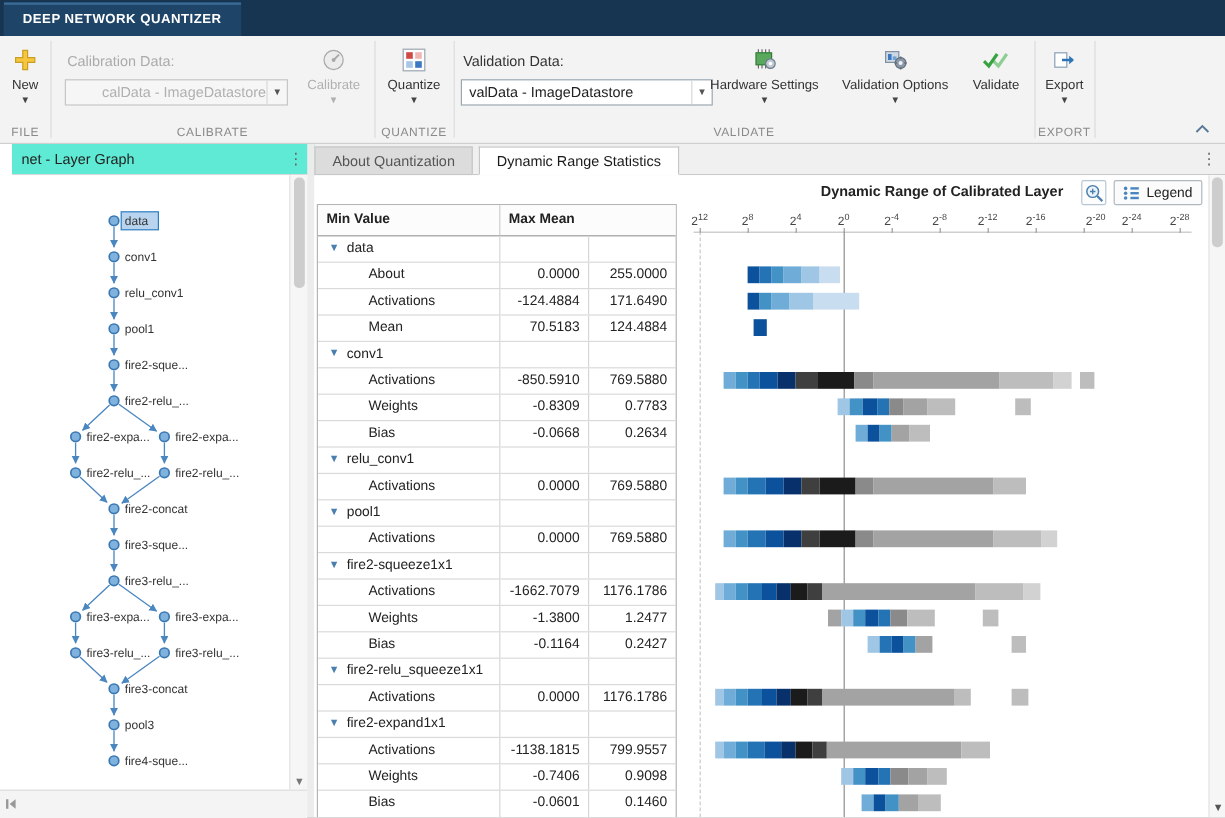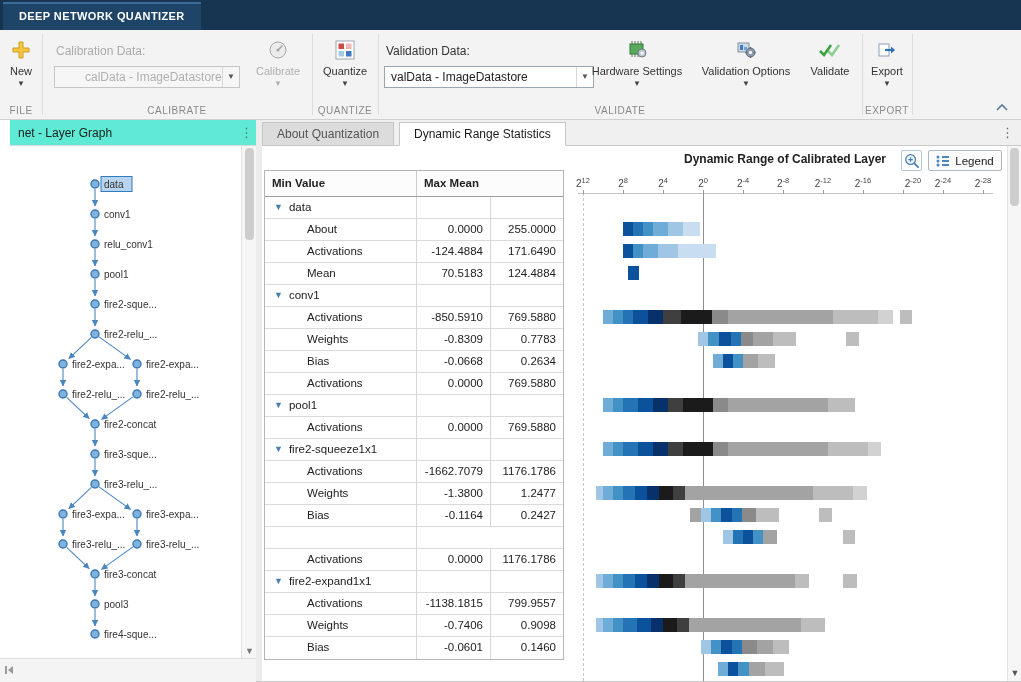--- a/index.html
+++ b/index.html
@@ -370,20 +370,25 @@
           <div class="trow leaf">
             <div class="c name"><span>Weights</span></div>
             <div class="c num">-0.8309</div>
             <div class="c num">0.7783</div>
           </div>
           <div class="trow leaf">
             <div class="c name"><span>Bias</span></div>
             <div class="c num">-0.0668</div>
             <div class="c num">0.2634</div>
           </div>
+          <div class="trow group">
+            <div class="c name"><span class="tri">▼</span><span>relu_conv1</span></div>
+            <div class="c num"></div>
+            <div class="c num"></div>
+          </div>
           <div class="trow leaf">
             <div class="c name"><span>Activations</span></div>
             <div class="c num">0.0000</div>
             <div class="c num">769.5880</div>
           </div>
           <div class="trow group">
             <div class="c name"><span class="tri">▼</span><span>pool1</span></div>
             <div class="c num"></div>
             <div class="c num"></div>
           </div>
@@ -406,20 +411,21 @@
             <div class="c name"><span>Weights</span></div>
             <div class="c num">-1.3800</div>
             <div class="c num">1.2477</div>
           </div>
           <div class="trow leaf">
             <div class="c name"><span>Bias</span></div>
             <div class="c num">-0.1164</div>
             <div class="c num">0.2427</div>
           </div>
           <div class="trow group">
+            <div class="c name"><span class="tri">▼</span><span>fire2-relu_squeeze1x1</span></div>
             <div class="c num"></div>
             <div class="c num"></div>
           </div>
           <div class="trow leaf">
             <div class="c name"><span>Activations</span></div>
             <div class="c num">0.0000</div>
             <div class="c num">1176.1786</div>
           </div>
           <div class="trow group">
             <div class="c name"><span class="tri">▼</span><span>fire2-expand1x1</span></div>

